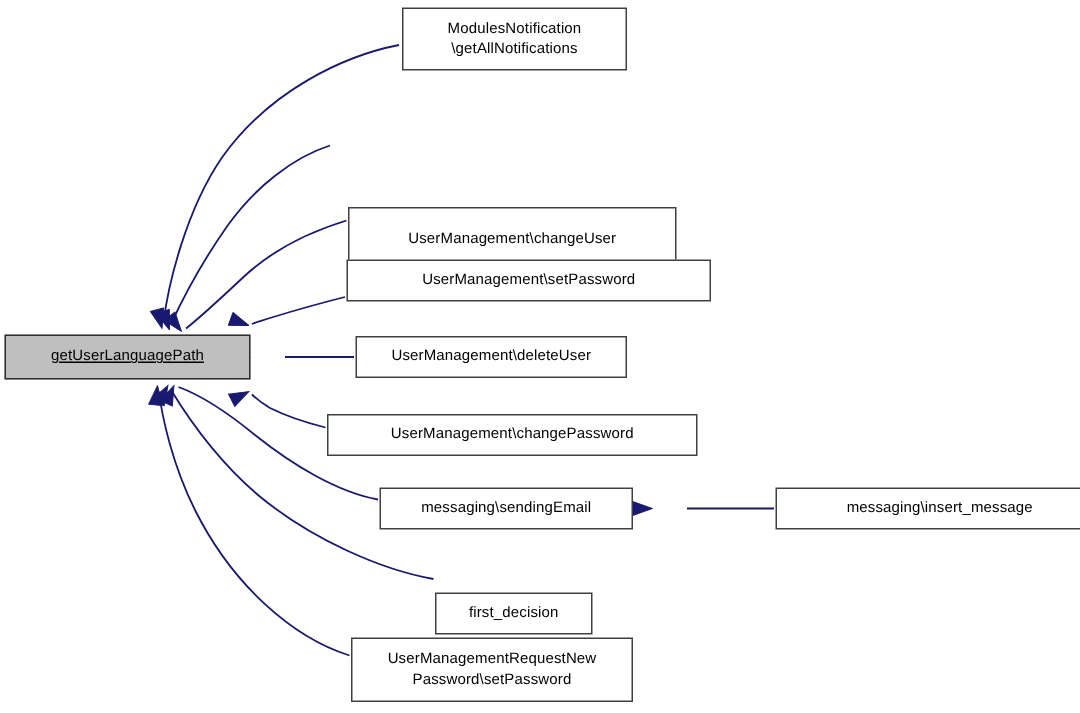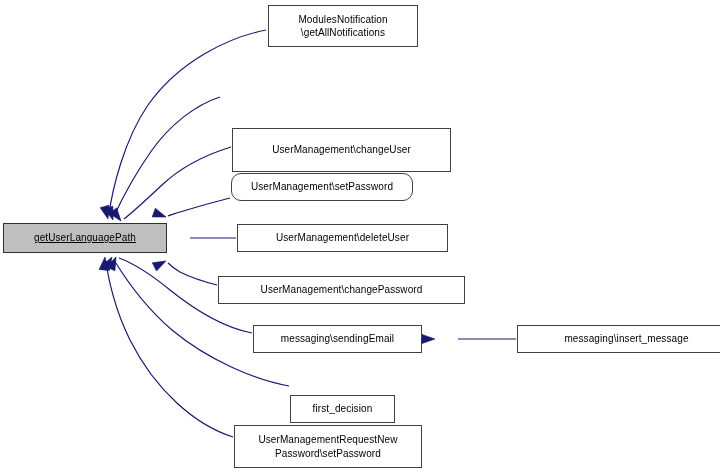--- a/index.html
+++ b/index.html
@@ -71,22 +71,22 @@
       <path d="M289,386 C255,380 208,360 172,330 C145,307 125,278 114,260" fill="none" stroke="#191970" stroke-width="1.2"></path>
       <polygon points="0,0 13,-4.6 13,4.6" fill="#191970" stroke="#191970" stroke-width="0.6" transform="translate(112,257) rotate(120)"></polygon>
       <path d="M233,437 C195,425 155,390 130,340 C115,310 108,278 106,261" fill="none" stroke="#191970" stroke-width="1.2"></path>
       <polygon points="0,0 13,-4.6 13,4.6" fill="#191970" stroke="#191970" stroke-width="0.6" transform="translate(105,257) rotate(96)"></polygon>
       <path d="M516,339 L458,339" fill="none" stroke="#191970" stroke-width="1.2"></path>
       <polygon points="0,0 13,-4.6 13,4.6" fill="#191970" stroke="#191970" stroke-width="0.6" transform="translate(435,339) rotate(180)"></polygon>
     </svg>
 <div class="graph-node root-node" style="left: 3px; top: 223px; width: 164px; height: 30px;"><span class="node-label">getUserLanguagePath</span></div>
     <div class="graph-node" style="left: 268px; top: 5px; width: 150px; height: 42px;"><span class="node-label">ModulesNotification
 \getAllNotifications</span></div>
-    <div class="graph-node" style="left: 232px; top: 128px; width: 219px; height: 44px;"><span class="node-label">UserManagement\changeUser</span></div>
-    <div class="graph-node" style="left: 231px; top: 173px; width: 182px; height: 28px; border-radius: 10px;"><span class="node-label">UserManagement\setPassword</span></div>
-    <div class="graph-node" style="left: 237px; top: 224px; width: 211px; height: 28px;"><span class="node-label">UserManagement\deleteUser</span></div>
+    <div class="graph-node" style="left: 232px; top: 138px; width: 219px; height: 44px;"><span class="node-label">UserManagement\changeUser</span></div>
+    <div class="graph-node" style="left: 231px; top: 173px; width: 243px; height: 28px;"><span class="node-label">UserManagement\setPassword</span></div>
+    <div class="graph-node" style="left: 237px; top: 224px; width: 181px; height: 28px;"><span class="node-label">UserManagement\deleteUser</span></div>
     <div class="graph-node" style="left: 218px; top: 276px; width: 247px; height: 28px;"><span class="node-label">UserManagement\changePassword</span></div>
     <div class="graph-node" style="left: 253px; top: 325px; width: 169px; height: 28px;"><span class="node-label">messaging\sendingEmail</span></div>
     <div class="graph-node" style="left: 290px; top: 395px; width: 105px; height: 28px;"><span class="node-label">first_decision</span></div>
     <div class="graph-node" style="left: 234px; top: 425px; width: 188px; height: 43px;"><span class="node-label">UserManagementRequestNew
 Password\setPassword</span></div>
     <div class="graph-node" style="left: 517px; top: 325px; width: 219px; height: 28px;"><span class="node-label">messaging\insert_message</span></div>
   </div>
 
 </body></html>

